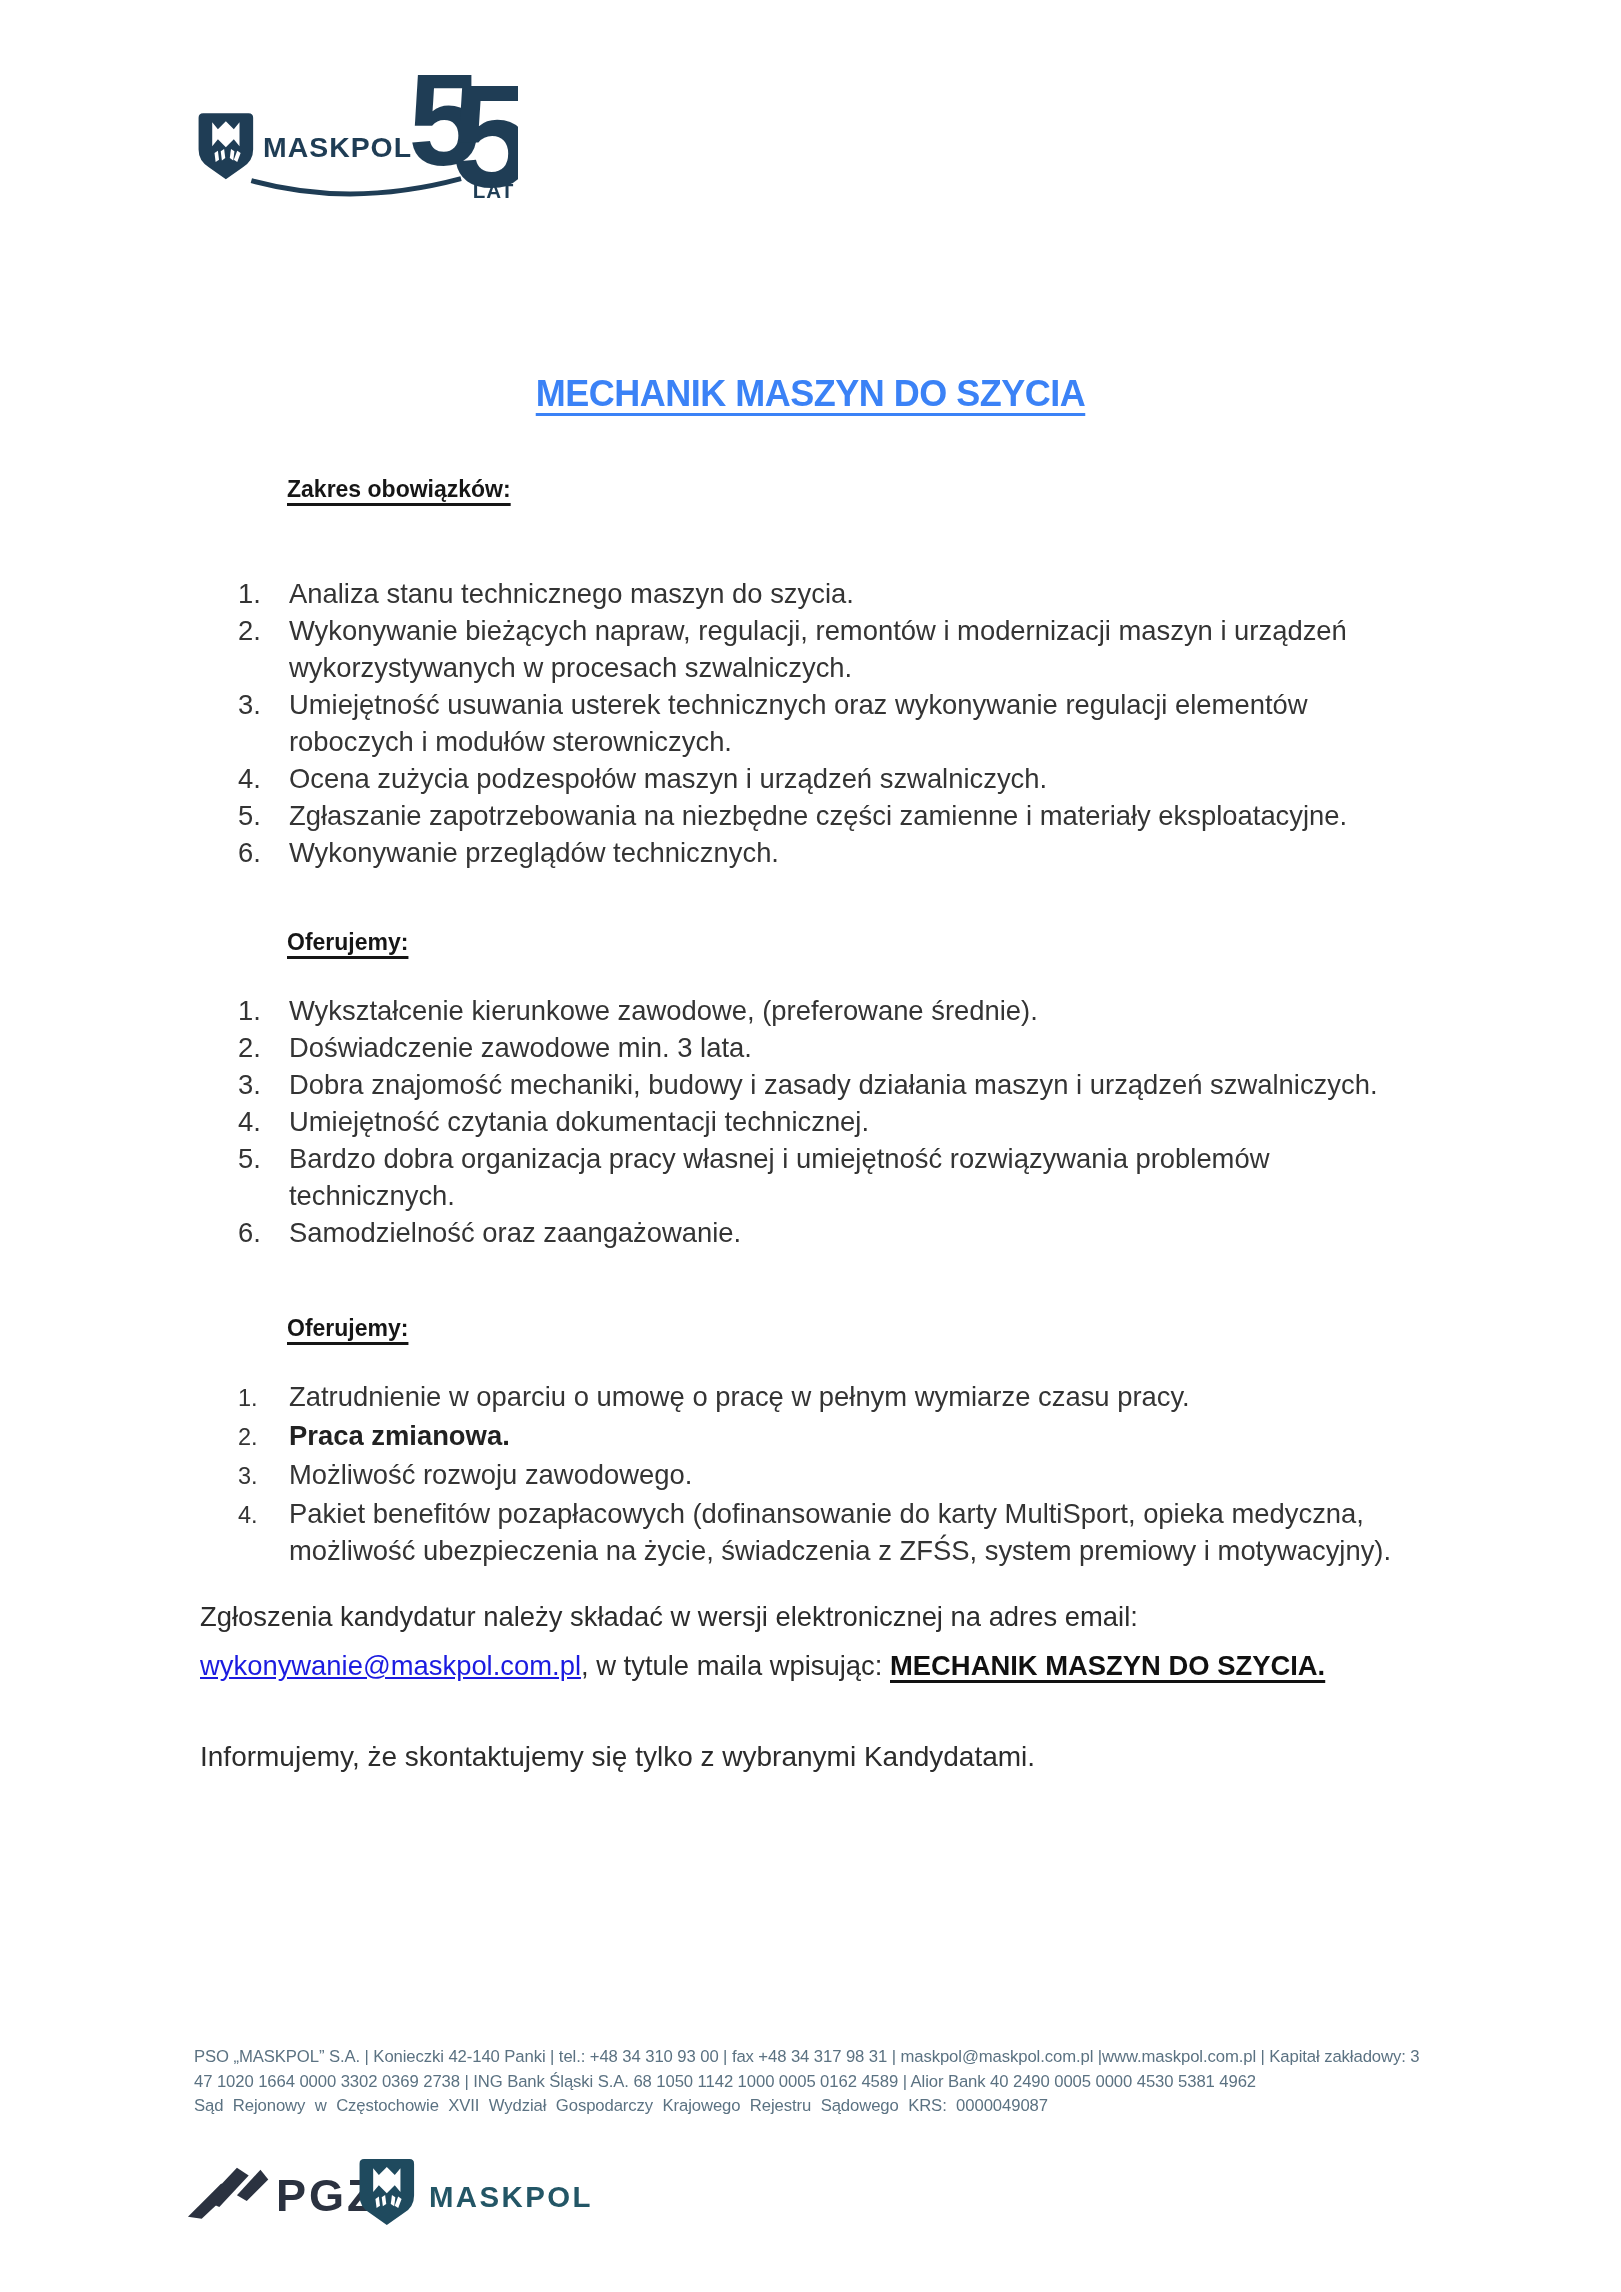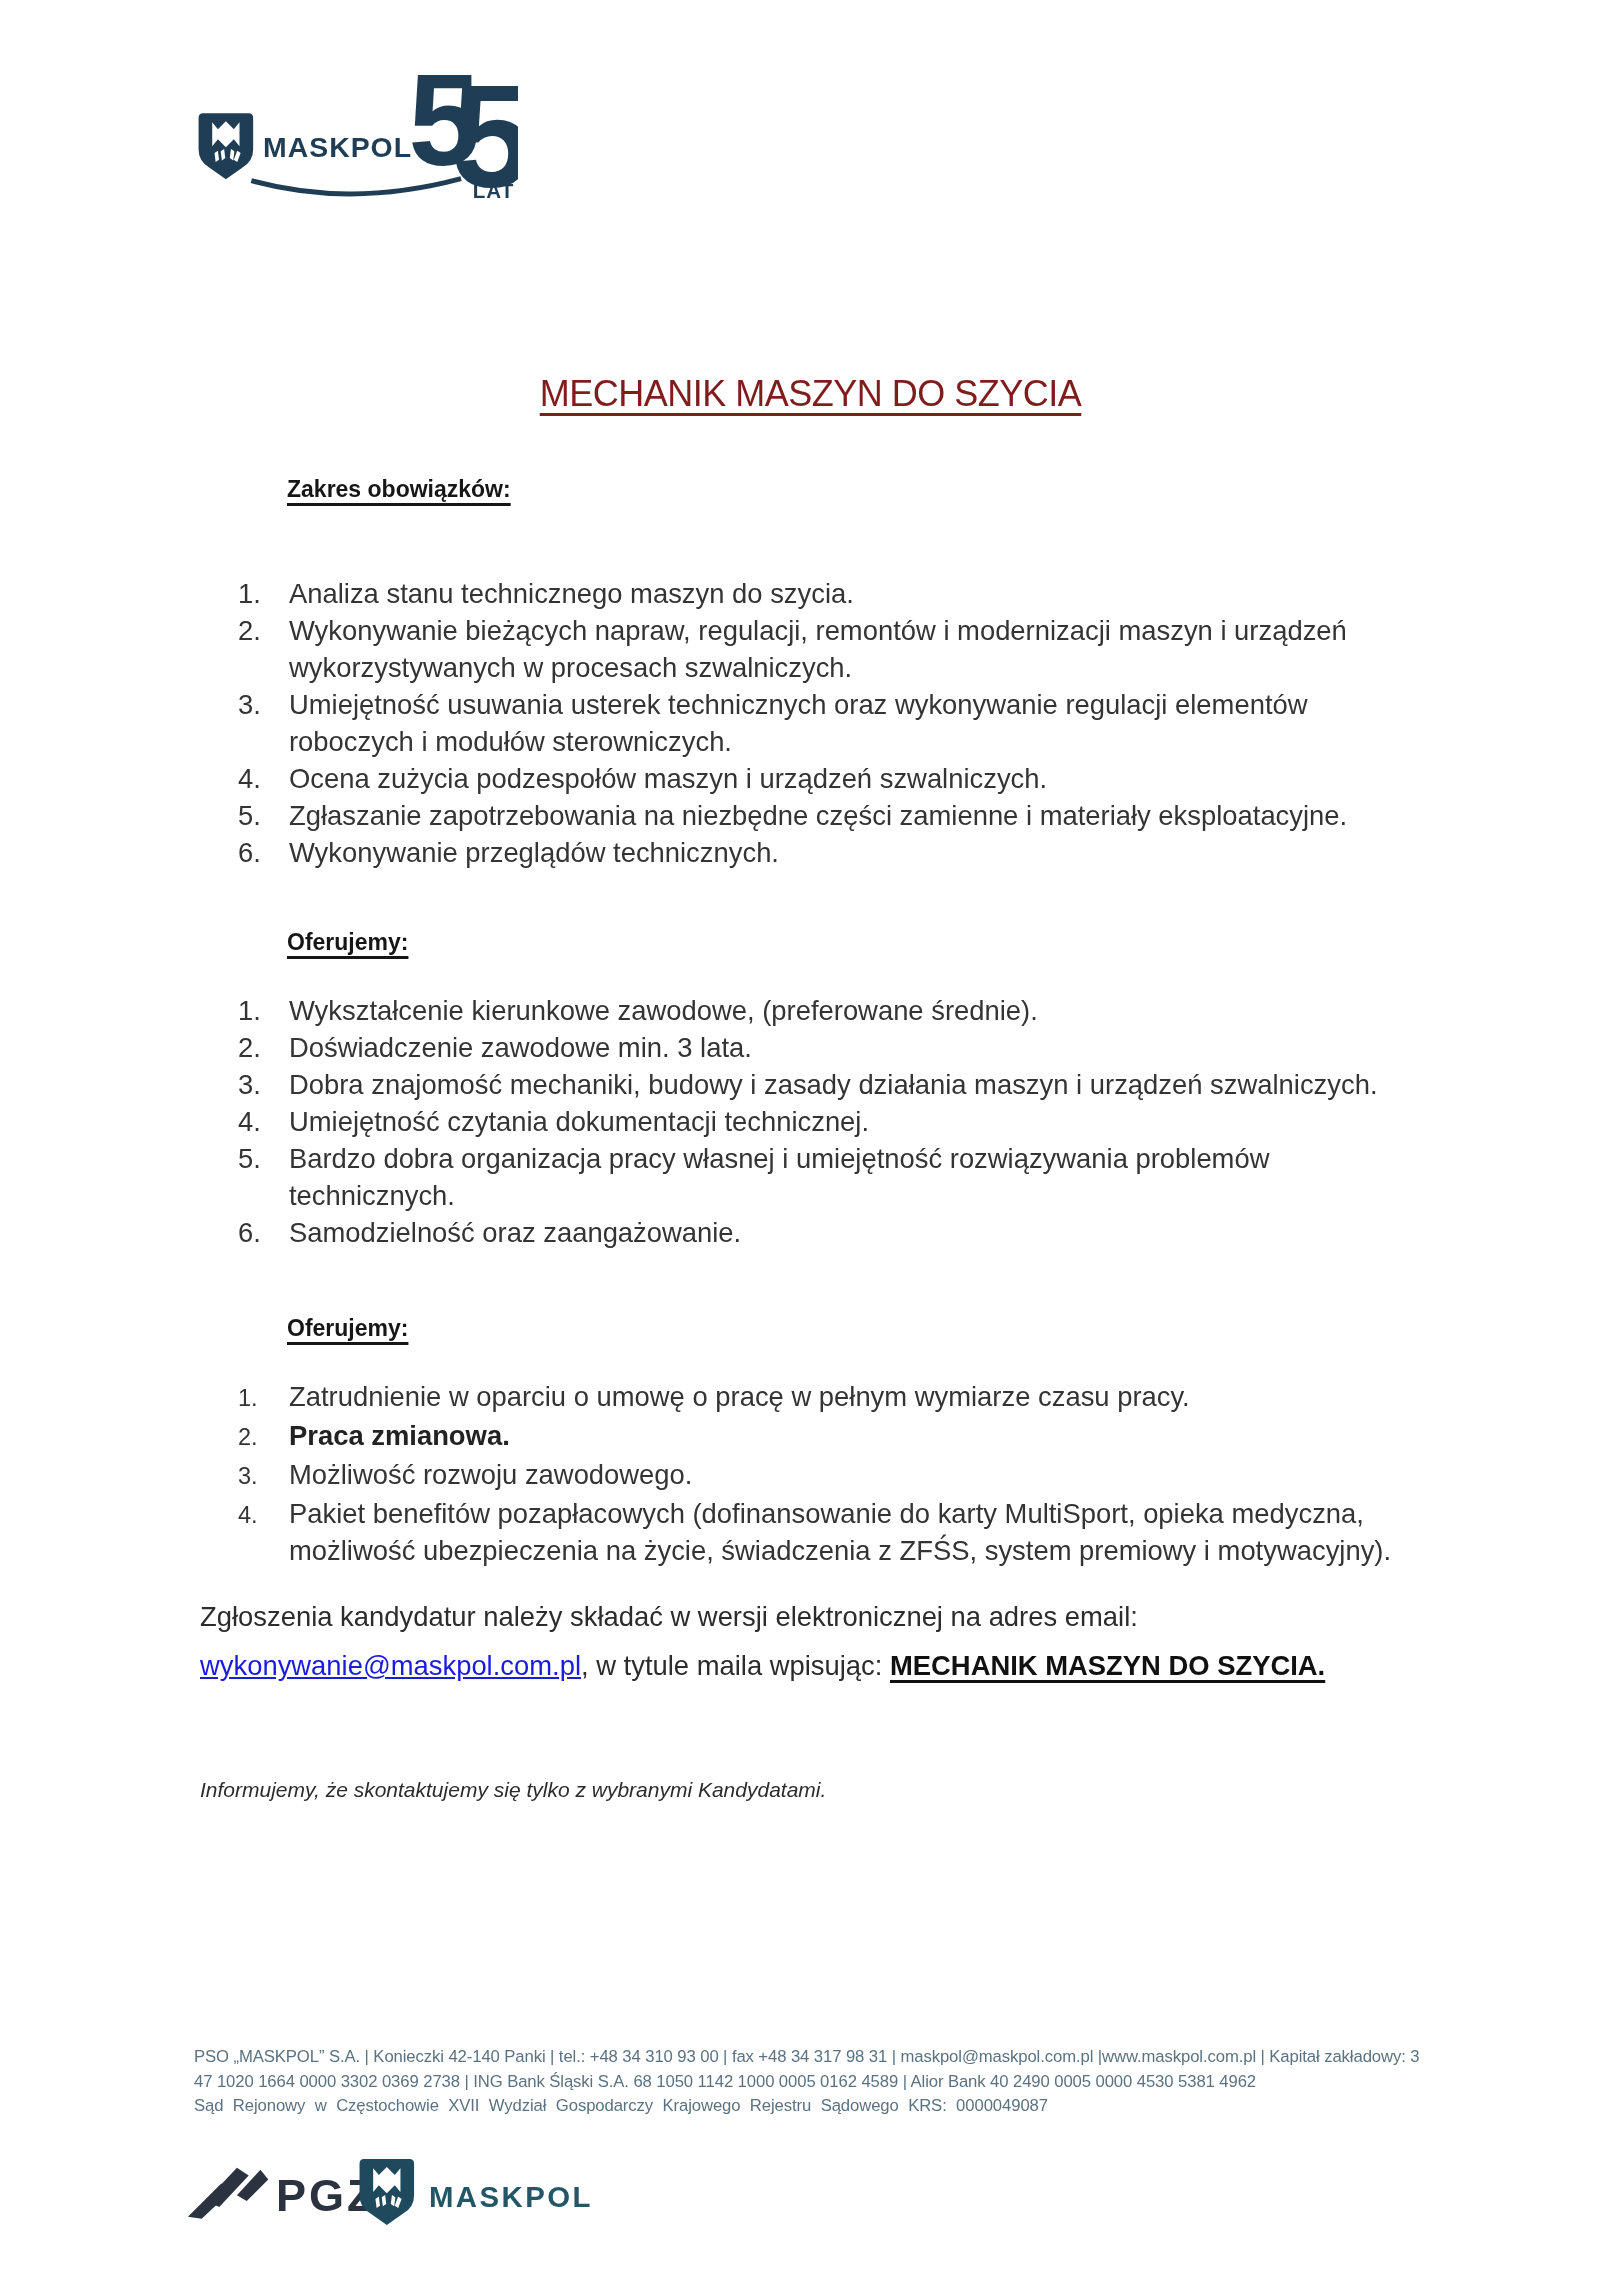--- a/index.html
+++ b/index.html
@@ -11,21 +11,21 @@
     font-family:"Liberation Sans", sans-serif;
     color:#2f2f2f;
     overflow:hidden;
   }
   
   .logo-top{position:absolute;left:165px;top:17.6px;width:353px;height:196px;}
   
   .doc-title{
     position:absolute;top:349px;left:0;right:0;
     text-align:center;
-    font-size:36px;font-weight:normal;color:#7f1d1d;
+    font-size:36px;font-weight:bold;color:#3b82f6;
     letter-spacing:-0.5px;
   }
   .doc-title span{
     text-decoration:underline;
     text-decoration-thickness:2.9px;
     text-underline-offset:6.9px;
   }
   
   .sec-head{
     position:absolute;left:287px;
@@ -66,22 +66,22 @@
     cursor:pointer;
   }
   .apply .subject{
     font-weight:bold;color:#111;
     text-decoration:underline;
     text-decoration-thickness:2.5px;
     text-underline-offset:4.9px;
   }
   
   .note{
-    position:absolute;left:200px;top:1778px;
-    font-size:21px;color:#2c2c2c;font-style:italic;
+    position:absolute;left:200px;top:1741px;
+    font-size:28px;color:#2c2c2c;
   }
   
   .footer{
     position:absolute;left:194px;top:2045px;width:1274px;
     font-size:16.7px;line-height:24.5px;
     color:var(--footer_slate,#5b7282);
   }
   .footer .fline{white-space:nowrap;letter-spacing:-0.1px;}
   .footer .fline:nth-child(3){word-spacing:4.9px;}
   

